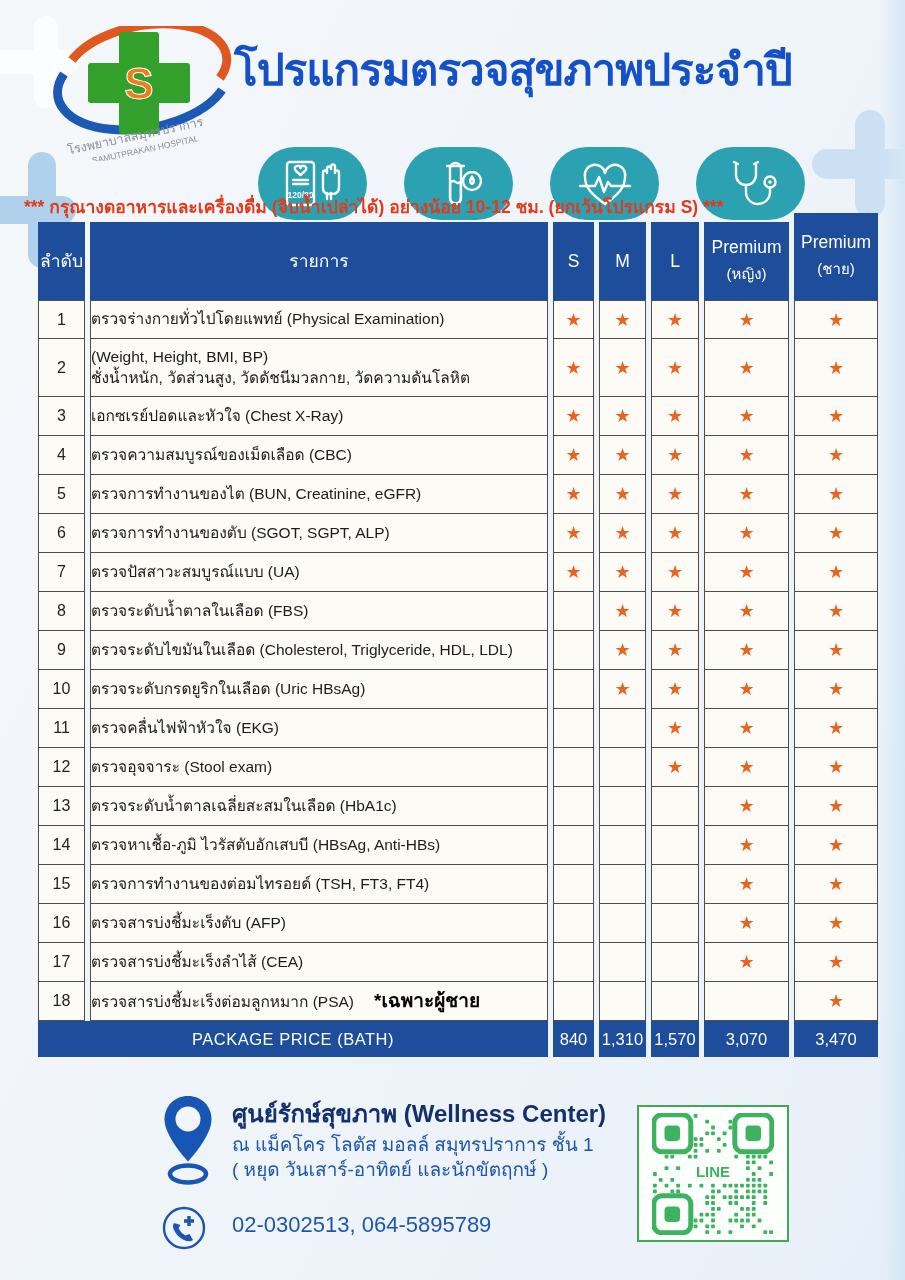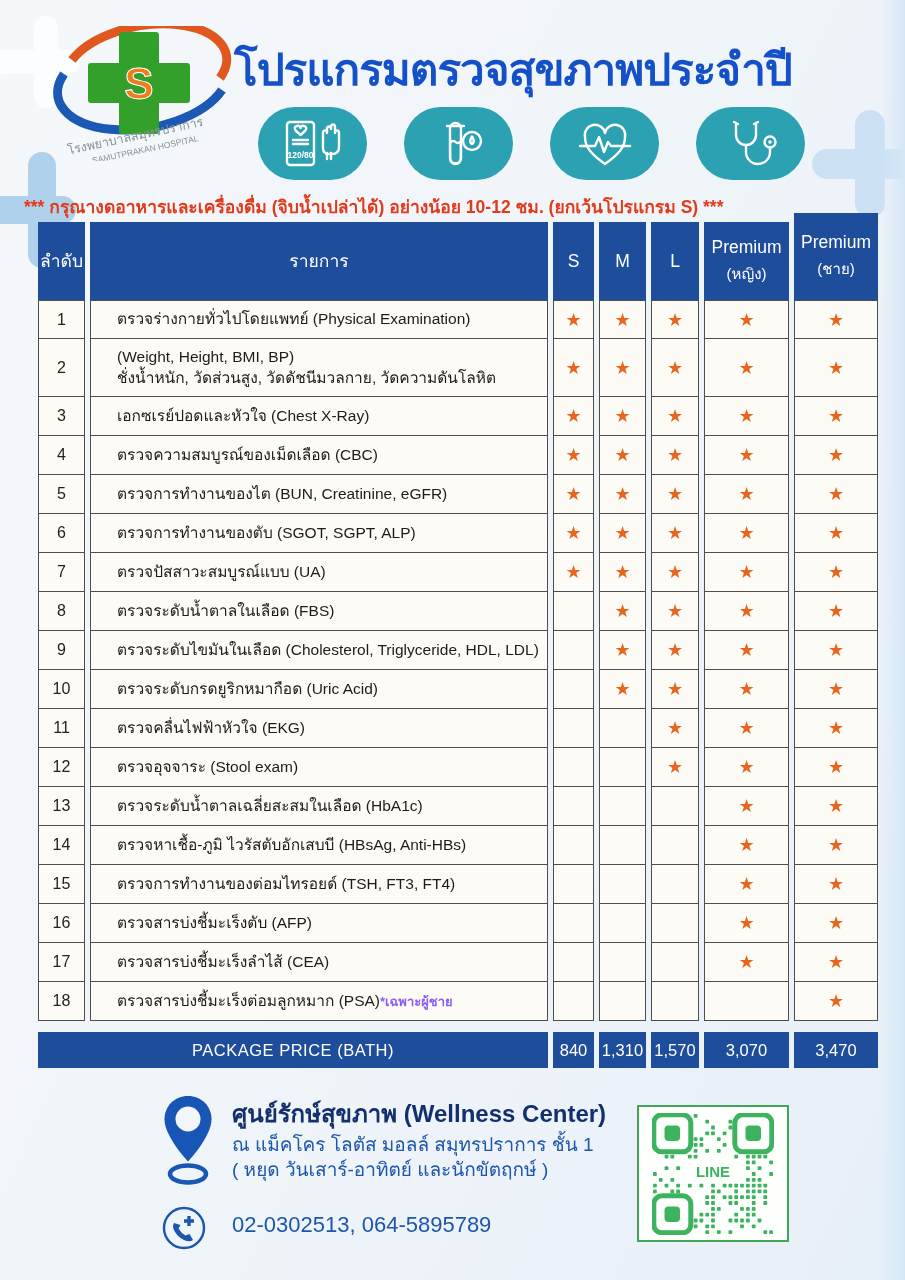--- a/index.html
+++ b/index.html
@@ -23,45 +23,45 @@
   .plus-faint .ph { left:-12px; top:34px; width:92px; height:24px; background:#ffffff; }
   .plus-faint { left:0px; top:16px; width:95px; height:95px; opacity:.75; }
 
   
   .logo-wrap { position:absolute; left:42px; top:26px; width:195px; height:135px; }
   .page-title { position:absolute; left:234px; top:34px; width:565px; text-align:left;
           font-size:44px; font-weight:800; color:#1450c8; letter-spacing:-1px; }
 
   .pill-row { position:absolute; left:258px; top:107px; display:flex; gap:37px; }
   .pill { width:109px; height:73px; border-radius:37px; background:#2ba1b2;
-          display:flex; align-items:center; justify-content:center; }
+          display:flex; align-items:center; justify-content:center;margin-top:40px; }
   .pill svg { stroke:#ffffff; fill:none; stroke-width:2.4; stroke-linecap:round; stroke-linejoin:round; }
 
   .notice { position:absolute; left:24px; top:193px; font-size:17.5px; font-weight:700; color:#e23a1a; }
 
   
   .tbl { position:absolute; left:38px; top:222px; width:840px; }
   .grid7 { display:grid; grid-template-columns:47px 458px 41px 47px 48px 85px 84px; column-gap:5px; }
   .thead { height:78px; align-items:stretch; }
   .th { background:#1e4d9c; color:#fff; display:flex; flex-direction:column;
         align-items:center; justify-content:center; font-size:17.5px; font-weight:400; }
   .th .sub { font-size:15px; margin-top:4px; }
   .th.taller { margin-top:-9px; }
   .trow { height:39px; }
   .trow.tall { height:58px; }
   .td { background:#fcfbf6; border-left:1px solid #4d4d4d; border-right:1px solid #4d4d4d;
         border-bottom:1px solid #4d4d4d; }
   .trow:first-child .td { border-top:1px solid #4d4d4d; }
   .td.no { display:flex; align-items:center; justify-content:center; font-size:16px; color:#222; }
-  .td.item { display:flex; flex-direction:column; justify-content:center; padding-left:26px;
+  .td.item { display:flex; flex-direction:column; justify-content:center; padding-left:0;
         font-size:15.5px; color:#1c1c1c; line-height:1.35; }
-  .td.item .note { color:#8b5cf6; font-weight:700; font-size:13px; margin-left:0; }
+  .td.item .note { color:#000000; font-weight:700; font-size:19px; margin-left:20px; }
   .td.star { display:flex; align-items:center; justify-content:center;
         color:#e7651f; font-size:18px; }
-  .prow { height:36px; margin-top:11px; }
+  .prow { height:36px; margin-top:0; }
   .pcell { background:#1e4d9c; color:#fff; display:flex; align-items:center; justify-content:center;
         font-size:16.5px; }
   .pcell.label { grid-column:1 / 3; letter-spacing:.5px; }
 
   
   .pin-icon { position:absolute; left:157px; top:1090px; }
   .wellness-title { position:absolute; left:232px; top:1094px; font-size:24px; font-weight:800; color:#122f6e; }
   .address { position:absolute; left:232px; top:1132px; font-size:19px; color:#1d56ad; line-height:1.33; }
   .phone-icon { position:absolute; left:160px; top:1204px; }
   .phone-num { position:absolute; left:232px; top:1212px; font-size:22px; color:#1d56ad; }
@@ -257,21 +257,21 @@
           </div>
         <div class="td star"></div>
         <div class="td star">★</div>
         <div class="td star">★</div>
         <div class="td star">★</div>
         <div class="td star">★</div>
       </div>
       <div class="trow grid7">
         <div class="td no">10</div>
         <div class="td item">
-            <div><span>ตรวจระดับกรดยูริกหมากือด (Uric Acid)</span></div>
+            <div><span>ตรวจระดับกรดยูริกในเลือด (Uric HBsAg)</span></div>
           </div>
         <div class="td star"></div>
         <div class="td star">★</div>
         <div class="td star">★</div>
         <div class="td star">★</div>
         <div class="td star">★</div>
       </div>
       <div class="trow grid7">
         <div class="td no">11</div>
         <div class="td item">

